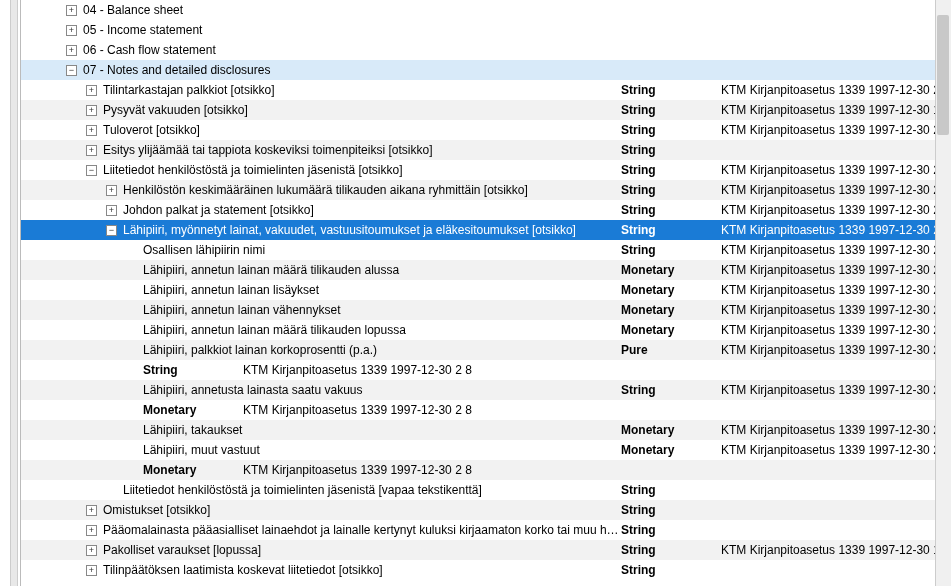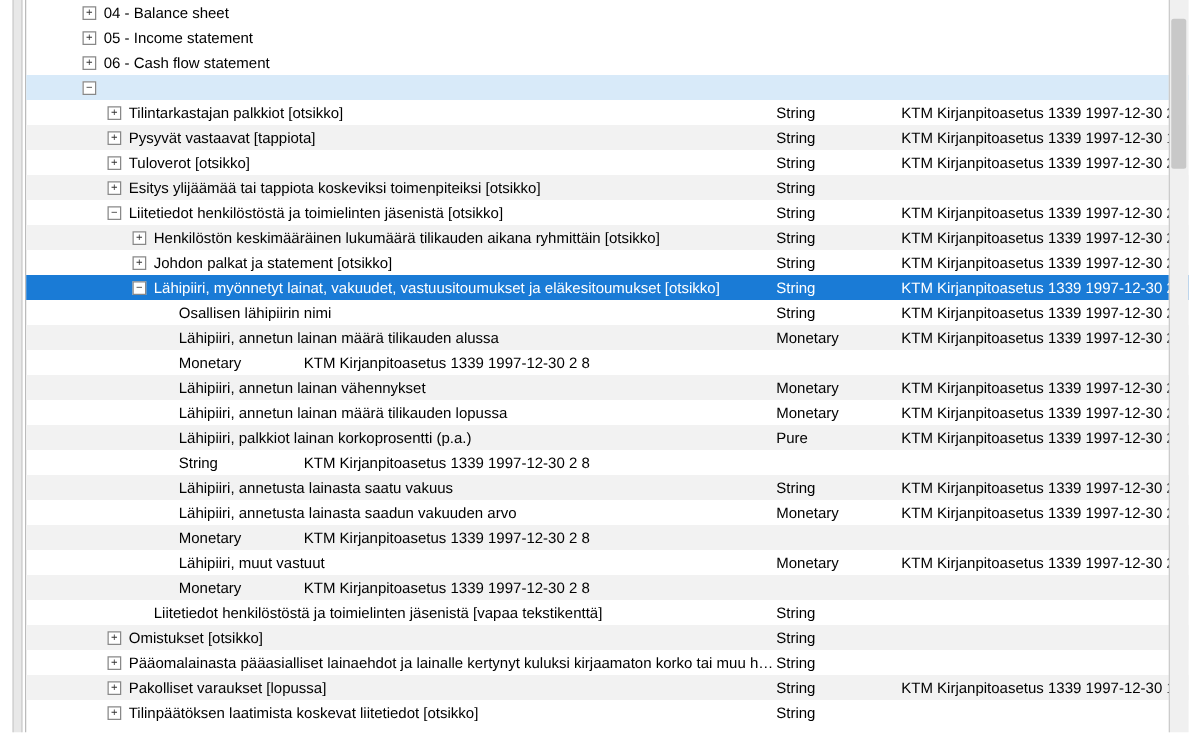--- a/index.html
+++ b/index.html
@@ -92,20 +92,21 @@
       flex-shrink: 0;
     }
     .label {
       flex: 1;
       overflow: hidden;
       text-overflow: ellipsis;
     }
     .col-type {
       width: 100px;
       flex-shrink: 0;
+      font-weight: bold;
     }
     .col-ref {
       width: 230px;
       flex-shrink: 0;
       overflow: hidden;
     }
   </style>
 </head>
 <body>
 
@@ -129,34 +130,35 @@
     <div class="row">
       <span class="spacer" style="width: 45px;"></span>
       <span class="expander">+</span>
       <span class="label">06 - Cash flow statement</span>
       <span class="col-type"></span>
       <span class="col-ref"></span>
     </div>
     <div class="row row-sel-light">
       <span class="spacer" style="width: 45px;"></span>
       <span class="expander">−</span>
+      <span class="label">07 -  Notes and detailed disclosures</span>
       <span class="col-type"></span>
       <span class="col-ref"></span>
     </div>
     <div class="row">
       <span class="spacer" style="width: 65px;"></span>
       <span class="expander">+</span>
       <span class="label">Tilintarkastajan palkkiot [otsikko]</span>
       <span class="col-type">String</span>
       <span class="col-ref">KTM Kirjanpitoasetus 1339 1997-12-30 2 7</span>
     </div>
     <div class="row row-alt">
       <span class="spacer" style="width: 65px;"></span>
       <span class="expander">+</span>
-      <span class="label">Pysyvät vastaavat [tappiota]</span>
+      <span class="label">Pysyvät vakuuden [otsikko]</span>
       <span class="col-type">String</span>
       <span class="col-ref">KTM Kirjanpitoasetus 1339 1997-12-30 1 6</span>
     </div>
     <div class="row">
       <span class="spacer" style="width: 65px;"></span>
       <span class="expander">+</span>
       <span class="label">Tuloverot [otsikko]</span>
       <span class="col-type">String</span>
       <span class="col-ref">KTM Kirjanpitoasetus 1339 1997-12-30 2 6</span>
     </div>
@@ -205,20 +207,21 @@
     <div class="row row-alt">
       <span class="spacer" style="width: 105px;"></span>
       <span class="spacer" style="width: 17px;"></span>
       <span class="label">Lähipiiri, annetun lainan määrä tilikauden alussa</span>
       <span class="col-type">Monetary</span>
       <span class="col-ref">KTM Kirjanpitoasetus 1339 1997-12-30 2 8</span>
     </div>
     <div class="row">
       <span class="spacer" style="width: 105px;"></span>
       <span class="spacer" style="width: 17px;"></span>
+      <span class="label">Lähipiiri, annetun lainan lisäykset</span>
       <span class="col-type">Monetary</span>
       <span class="col-ref">KTM Kirjanpitoasetus 1339 1997-12-30 2 8</span>
     </div>
     <div class="row row-alt">
       <span class="spacer" style="width: 105px;"></span>
       <span class="spacer" style="width: 17px;"></span>
       <span class="label">Lähipiiri, annetun lainan vähennykset</span>
       <span class="col-type">Monetary</span>
       <span class="col-ref">KTM Kirjanpitoasetus 1339 1997-12-30 2 8</span>
     </div>
@@ -245,27 +248,27 @@
     <div class="row row-alt">
       <span class="spacer" style="width: 105px;"></span>
       <span class="spacer" style="width: 17px;"></span>
       <span class="label">Lähipiiri, annetusta lainasta saatu vakuus</span>
       <span class="col-type">String</span>
       <span class="col-ref">KTM Kirjanpitoasetus 1339 1997-12-30 2 8</span>
     </div>
     <div class="row">
       <span class="spacer" style="width: 105px;"></span>
       <span class="spacer" style="width: 17px;"></span>
-      <span class="label">Lähipiiri, annetusta lainasta saadun vakuuden arvo</span>
-      <span class="col-type">Monetary</span>
-      <span class="col-ref">KTM Kirjanpitoasetus 1339 1997-12-30 2 8</span>
-    </div>
-    <div class="row row-alt">
-      <span class="spacer" style="width: 105px;"></span>
-      <span class="spacer" style="width: 17px;"></span>
+      <span class="col-type">Monetary</span>
+      <span class="col-ref">KTM Kirjanpitoasetus 1339 1997-12-30 2 8</span>
+    </div>
+    <div class="row row-alt">
+      <span class="spacer" style="width: 105px;"></span>
+      <span class="spacer" style="width: 17px;"></span>
+      <span class="label">Lähipiiri, takaukset</span>
       <span class="col-type">Monetary</span>
       <span class="col-ref">KTM Kirjanpitoasetus 1339 1997-12-30 2 8</span>
     </div>
     <div class="row">
       <span class="spacer" style="width: 105px;"></span>
       <span class="spacer" style="width: 17px;"></span>
       <span class="label">Lähipiiri, muut vastuut</span>
       <span class="col-type">Monetary</span>
       <span class="col-ref">KTM Kirjanpitoasetus 1339 1997-12-30 2 8</span>
     </div>

